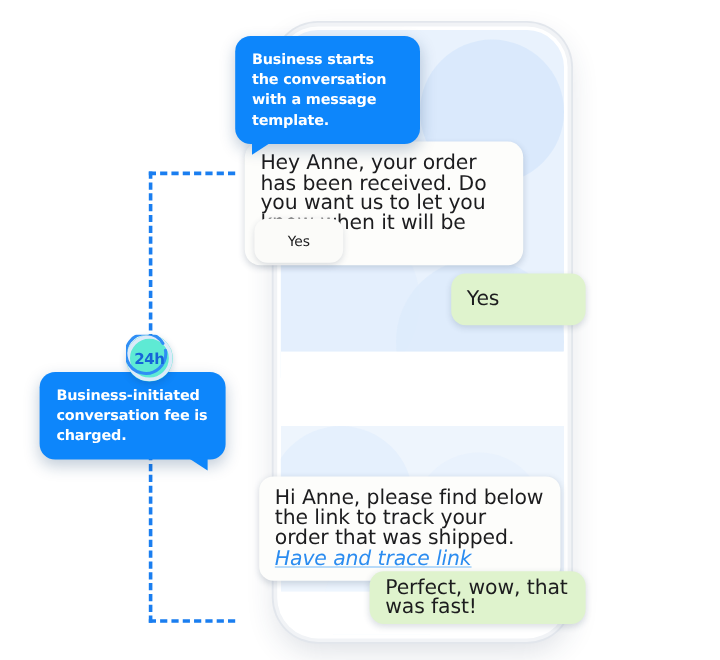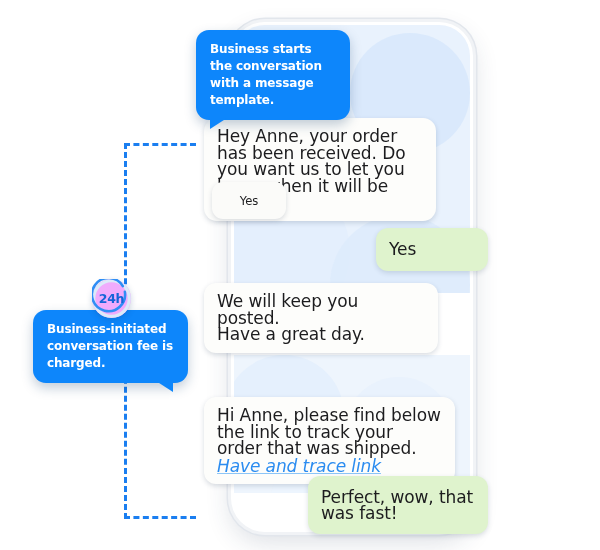--- a/index.html
+++ b/index.html
@@ -97,22 +97,22 @@
     display:flex;align-items:center;justify-content:center;
     font-size:11.6px;color:#1c1c1e;
     letter-spacing:-.1px;
   }
   .quick-yes{left:212px;top:182px;width:74px;}
   .quick-no{left:323px;top:182px;width:80px;}
 
   .msg-yes{left:376px;top:228px;width:112px;height:43px;display:flex;align-items:center;}
   .msg-keep{left:204px;top:283px;width:234px;}
   .msg-thanks{left:376px;top:346px;width:112px;height:41px;display:flex;align-items:center;}
-  .msg-link{left:204px;top:397px;width:251px;}
-  .msg-perfect{left:308px;top:476px;width:180px;height:58px;display:flex;align-items:center;}
+  .msg-link{left:216px;top:397px;width:251px;}
+  .msg-perfect{left:308px;top:476px;width:180px;height:44px;display:flex;align-items:center;}
 
   .tracklink{
     color:#2b8cf0;
     font-style:italic;
     text-decoration:underline;
     text-decoration-color:#8cc5f7;
     display:inline-block;
     margin-top:1px;
   }
 
@@ -150,24 +150,24 @@
   .callout-left::after{
     right:15px;bottom:-9px;
     border-left:17px solid transparent;
     border-right:0 solid transparent;
     border-top:11px solid #0d86fb;
   }
 
   
   .badge24{
     position:absolute;
-    left:92px;top:279px;
+    left:105px;top:279px;
     width:39px;height:39px;
     border-radius:50%;
-    background:#f0abfc;
+    background:#5eead4;
     box-shadow:0 2px 6px rgba(20,60,110,.22);
     z-index:5;
   }
   .badge24 .ring{
     position:absolute;inset:0;
   }
   .badge24 .txt{
     position:absolute;inset:0;
     display:flex;align-items:center;justify-content:center;
     font-size:12.5px;font-weight:700;color:#1565d8;
@@ -196,22 +196,20 @@
       <div class="white-wash2"></div>
     </div>
   </div>
 
   <div class="bubble in msg-received">Hey Anne, your order has been received. Do you want us to let you know when it will be sent?</div>
 
   <div class="quick quick-yes">Yes</div>
 
   <div class="bubble out msg-yes">Yes</div>
 
-  <div class="bubble in msg-keep" style="white-space:pre-line">We will keep you posted.
-Have a great day.</div>
 
 
   <div class="bubble in msg-link">
     <span>Hi Anne, please find below the link to track your order that was shipped.</span>
     <br>
     <span class="tracklink">Have and trace link</span>
   </div>
 
   <div class="bubble out msg-perfect">Perfect, wow, that was fast!</div>
 

